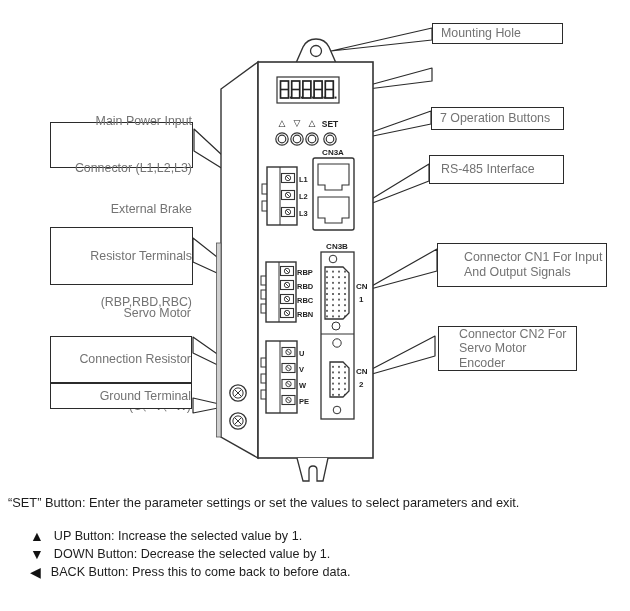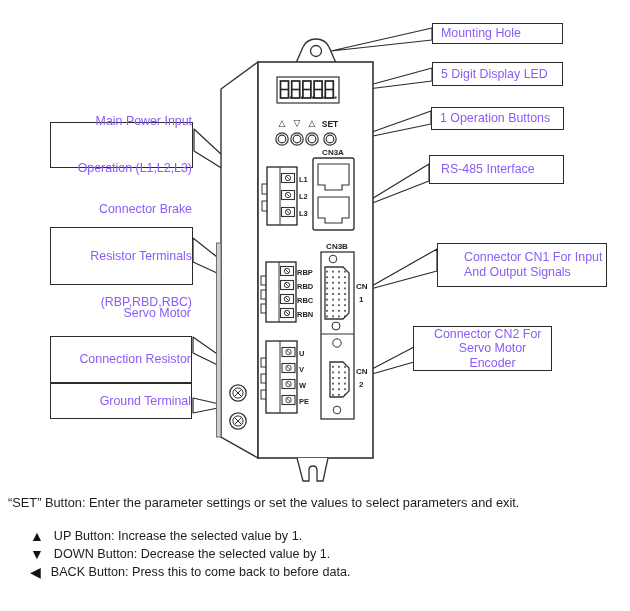--- a/index.html
+++ b/index.html
@@ -1,20 +1,20 @@
 <!DOCTYPE html>
 <html><head>
 <meta charset="utf-8">
 <style>
   html,body{margin:0;padding:0;background:#fff;}
   #stage{position:relative;width:630px;height:611px;background:#fff;overflow:hidden;
          font-family:"Liberation Sans", sans-serif;}
   #diagram{position:absolute;left:0;top:0;}
   .callout{position:absolute;box-sizing:border-box;background:#fff;border:1.6px solid #2b2b2b;
-           display:flex;flex-direction:column;justify-content:center;color:#8b5cf6;
+           display:flex;flex-direction:column;justify-content:center;color:#737373;
            font-size:12.4px;line-height:1.18;z-index:2;}
   .callout.center{align-items:flex-end;text-align:center;gap:32px;}
   .callout.padL{padding-left:8px;align-items:flex-start;text-align:left;}
   .callout.padL2{padding-left:11px;align-items:flex-start;text-align:left;}
   .callout.padL3{padding-left:20px;align-items:flex-start;text-align:left;}
   .legend-set{position:absolute;left:8px;top:495px;font-size:12.8px;color:#1d1d1d;z-index:2;}
   .legend-item{position:absolute;display:flex;align-items:center;gap:10px;
                font-size:12.6px;color:#1d1d1d;z-index:2;}
   .tri{font-size:14px;line-height:1;color:#111;}
 </style>
@@ -175,53 +175,50 @@
     <use href="#screw" x="282" y="395.5"></use>
     <text x="299" y="356" font-size="7.5" font-weight="bold" fill="#222">U</text>
     <text x="299" y="372" font-size="7.5" font-weight="bold" fill="#222">V</text>
     <text x="299" y="388" font-size="7.5" font-weight="bold" fill="#222">W</text>
     <text x="299" y="404" font-size="7.5" font-weight="bold" fill="#222">PE</text>
   </g>
 </svg>
 
   <div class="callout center" style="left:50px;top:122px;width:143px;height:46px;">
     <div>Main Power Input</div>
-    <div>Operation (L1,L2,L3)</div>
+    <div>Connector (L1,L2,L3)</div>
   </div>
   <div class="callout center" style="left:50px;top:227px;width:143px;height:58px;">
-    <div>Connector Brake</div>
+    <div>External Brake</div>
     <div>Resistor  Terminals</div>
     <div>(RBP,RBD,RBC)</div>
   </div>
   <div class="callout center" style="left:50px;top:320px;width:142px;height:47px;margin-top:16px;">
     <div>Servo Motor</div>
     <div>Connection Resistor</div>
     <div>(U、V、W)</div>
   </div>
-  <div class="callout center" style="left:50px;top:383px;width:142px;height:36px;">
+  <div class="callout center" style="left:50px;top:383px;width:142px;height:26px;">
     <div>Ground Terminal</div>
   </div>
 
   <div class="callout padL" style="left:432px;top:23px;width:131px;height:21px;">
     <div>Mounting Hole</div>
   </div>
-  <div class="callout padL" style="left:432px;top:62px;width:131px;height:24px;">
-    <div>5 Digit Display LED</div>
-  </div>
   <div class="callout padL" style="left:431px;top:107px;width:133px;height:23px;">
-    <div>1 Operation Buttons</div>
+    <div>7 Operation Buttons</div>
   </div>
   <div class="callout padL2" style="left:429px;top:155px;width:135px;height:29px;">
     <div>RS-485 Interface</div>
   </div>
   <div class="callout padL2" style="left:437px;top:243px;width:170px;height:44px;padding-left:26px;">
     <div>Connector CN1 For Input</div>
     <div>And Output Signals</div>
   </div>
-  <div class="callout padL3" style="left:413px;top:326px;width:139px;height:45px;text-align:center;">
+  <div class="callout padL3" style="left:438px;top:326px;width:139px;height:45px;">
     <div>Connector CN2 For</div>
     <div>Servo Motor Encoder</div>
   </div>
 
   <div class="legend-set">“SET” Button: Enter the parameter settings or set the values to select parameters and exit.</div>
 
   <div class="legend-item" style="left:30px;top:529px;">
     <span class="tri">▲</span>
     <span>UP Button: Increase the selected value by 1.</span>
   </div>

